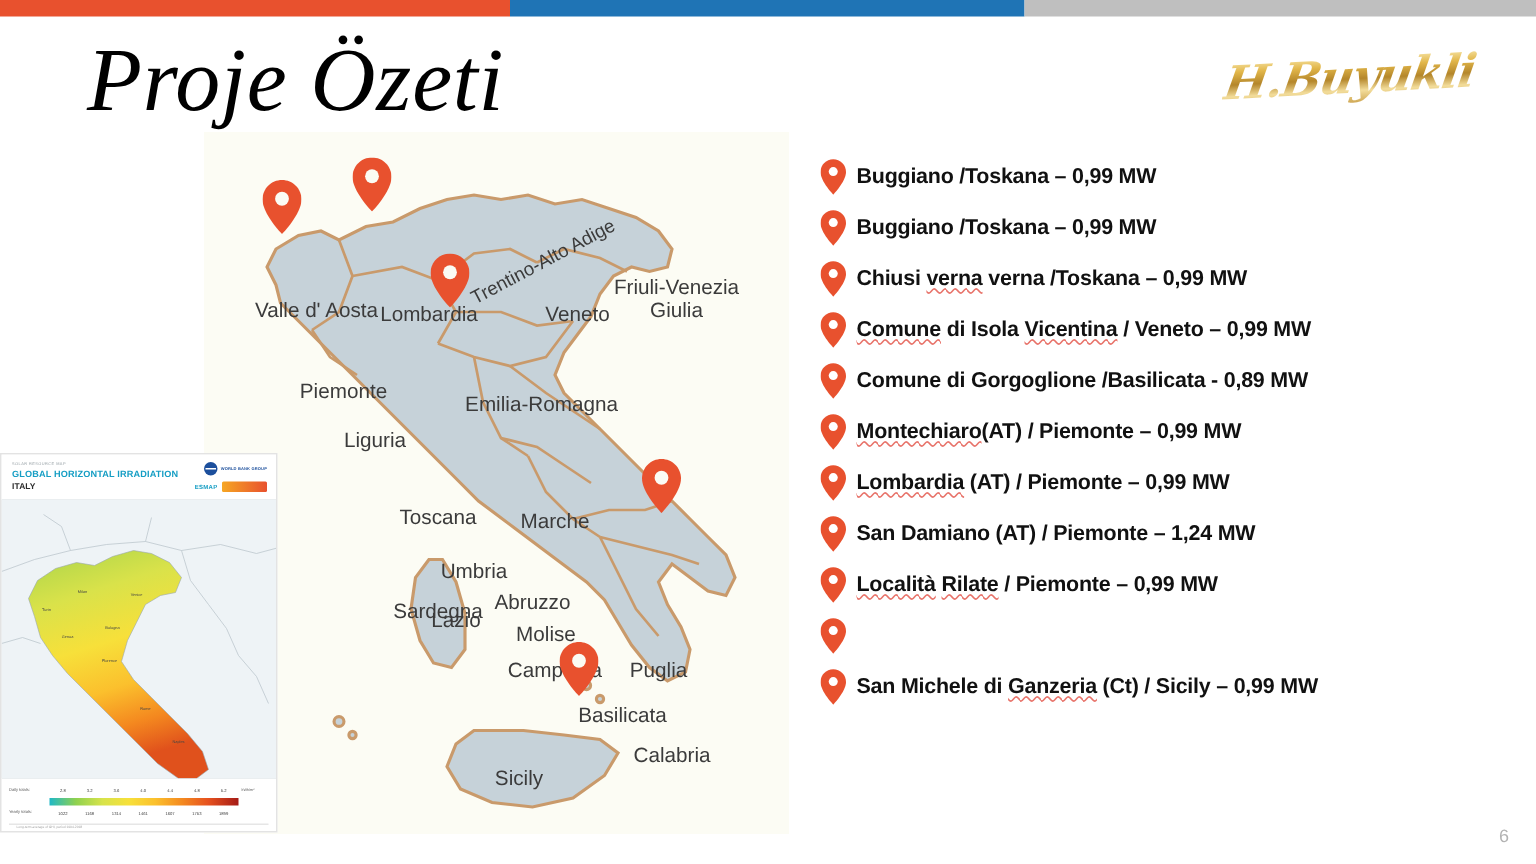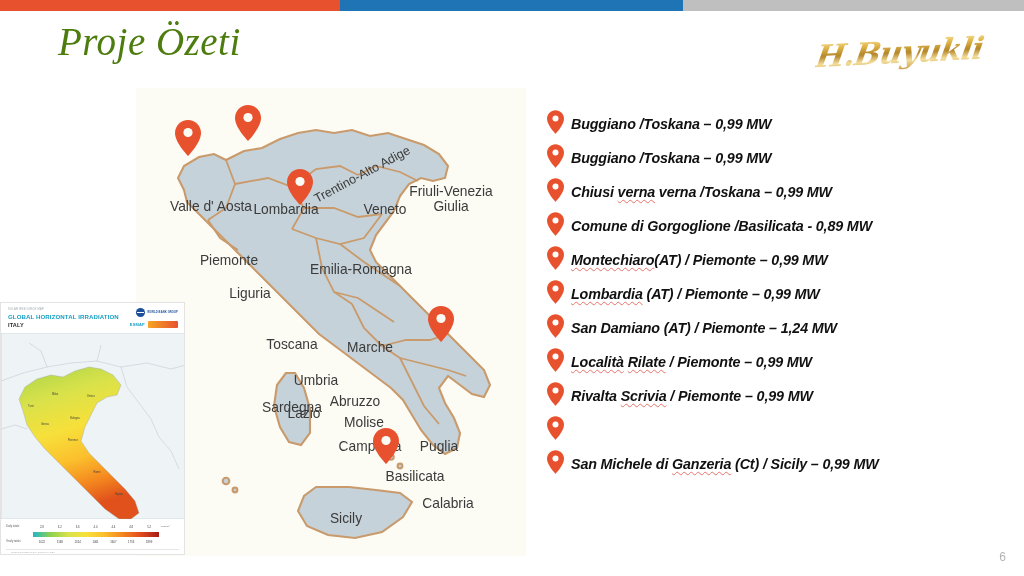--- a/index.html
+++ b/index.html
@@ -14,21 +14,21 @@
   #topbar .seg{height:100%;}
   .seg-orange{flex:0 0 340px;}
   .seg-blue{flex:0 0 343px;}
   .seg-gray{flex:1 1 auto;}
 
   
   #title{
     position:absolute;left:58px;top:22px;
     font-family:"Liberation Serif","DejaVu Serif",serif;
     font-style:italic;font-weight:400;
-    font-size:39px;line-height:1.05;color:#4d7c0f;
+    font-size:60px;line-height:1.05;color:#000000;
     letter-spacing:.5px;white-space:nowrap;
   }
 
   
   #brand{
     position:absolute;right:32px;top:26px;
     width:185px;height:52px;
     display:flex;align-items:center;justify-content:center;
   }
   #brand .sig{
@@ -88,21 +88,21 @@
   #insetLegend .lticks{display:flex;flex:1;}
   #insetLegend .lticks span{flex:1;font-size:2.8px;color:#3c3c3c;text-align:center;line-height:8px;}
   #insetLegend .lunit{width:18px;font-size:2.5px;color:#5c5c5c;text-align:left;line-height:8px;}
   #gradbar{height:5px;margin:1px 0 1px 27px;width:calc(100% - 47px);
      background:linear-gradient(90deg,#1fb8c6 0%,#8fd14f 14%,#d7e34b 28%,#f7e03a 42%,#fbc02d 56%,#f48a20 70%,#e6511f 84%,#a51b16 100%);}
   #insetFoot{height:6px;border-top:1px solid #e6e6e6;margin-top:3px;}
   #insetFoot .ft{font-size:2.2px;color:#a6a6a6;padding:1px 0 0 5px;}
 
   
   #list{position:absolute;left:547px;top:100px;width:460px;}
-  .item{position:relative;height:34px;display:flex;align-items:flex-end;font-style:italic;}
+  .item{position:relative;height:34px;display:flex;align-items:center;}
   .item .pin{flex:0 0 17px;width:17px;height:24px;margin-top:2px;}
   .item .pin svg{display:block;width:17px;height:24px;}
   .item .txt{
     margin-left:7px;font-size:14.3px;font-weight:700;color:#111;
     line-height:19px;white-space:nowrap;letter-spacing:-.15px;
     padding-top:2px;
   }
   .sp{ text-decoration:underline; text-decoration-color:#e8736a;
        text-decoration-style:wavy; text-decoration-thickness:1px;
        text-underline-offset:2px; }
@@ -344,20 +344,29 @@
       </span>
       <span class="txt">Chiusi <span class="sp">verna</span> verna  /Toskana – 0,99 MW</span>
     </div>
     <div class="item">
       <span class="pin">
         <svg viewBox="0 0 26 36">
           <path d="M13 0C5.8 0 0 5.8 0 13c0 9.7 13 23 13 23s13-13.3 13-23C26 5.8 20.2 0 13 0z" fill="#E8512E"></path>
           <circle cx="13" cy="12.5" r="4.6" fill="#ffffff"></circle>
         </svg>
       </span>
+      <span class="txt"><span class="sp">Comune</span> di Isola <span class="sp">Vicentina</span> / Veneto – 0,99 MW</span>
+    </div>
+    <div class="item">
+      <span class="pin">
+        <svg viewBox="0 0 26 36">
+          <path d="M13 0C5.8 0 0 5.8 0 13c0 9.7 13 23 13 23s13-13.3 13-23C26 5.8 20.2 0 13 0z" fill="#E8512E"></path>
+          <circle cx="13" cy="12.5" r="4.6" fill="#ffffff"></circle>
+        </svg>
+      </span>
       <span class="txt">Comune di Gorgoglione /Basilicata - 0,89 MW</span>
     </div>
     <div class="item">
       <span class="pin">
         <svg viewBox="0 0 26 36">
           <path d="M13 0C5.8 0 0 5.8 0 13c0 9.7 13 23 13 23s13-13.3 13-23C26 5.8 20.2 0 13 0z" fill="#E8512E"></path>
           <circle cx="13" cy="12.5" r="4.6" fill="#ffffff"></circle>
         </svg>
       </span>
       <span class="txt"><span class="sp">Montechiaro</span>(AT) / Piemonte – 0,99 MW</span>
@@ -389,29 +398,20 @@
       </span>
       <span class="txt"><span class="sp">Località</span> <span class="sp">Rilate</span> / Piemonte – 0,99 MW</span>
     </div>
     <div class="item">
       <span class="pin">
         <svg viewBox="0 0 26 36">
           <path d="M13 0C5.8 0 0 5.8 0 13c0 9.7 13 23 13 23s13-13.3 13-23C26 5.8 20.2 0 13 0z" fill="#E8512E"></path>
           <circle cx="13" cy="12.5" r="4.6" fill="#ffffff"></circle>
         </svg>
       </span>
-      <span class="txt">Rivalta <span class="sp">Scrivia</span> / Piemonte – 0,99 MW</span>
-    </div>
-    <div class="item">
-      <span class="pin">
-        <svg viewBox="0 0 26 36">
-          <path d="M13 0C5.8 0 0 5.8 0 13c0 9.7 13 23 13 23s13-13.3 13-23C26 5.8 20.2 0 13 0z" fill="#E8512E"></path>
-          <circle cx="13" cy="12.5" r="4.6" fill="#ffffff"></circle>
-        </svg>
-      </span>
     </div>
     <div class="item">
       <span class="pin">
         <svg viewBox="0 0 26 36">
           <path d="M13 0C5.8 0 0 5.8 0 13c0 9.7 13 23 13 23s13-13.3 13-23C26 5.8 20.2 0 13 0z" fill="#E8512E"></path>
           <circle cx="13" cy="12.5" r="4.6" fill="#ffffff"></circle>
         </svg>
       </span>
       <span class="txt">San Michele di <span class="sp">Ganzeria</span> (Ct) / Sicily – 0,99 MW</span>
     </div>

